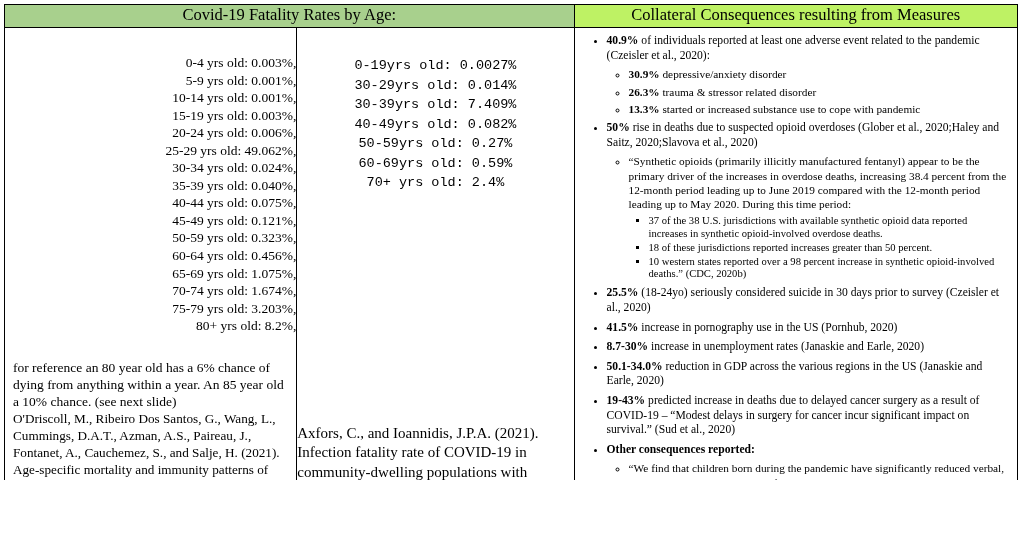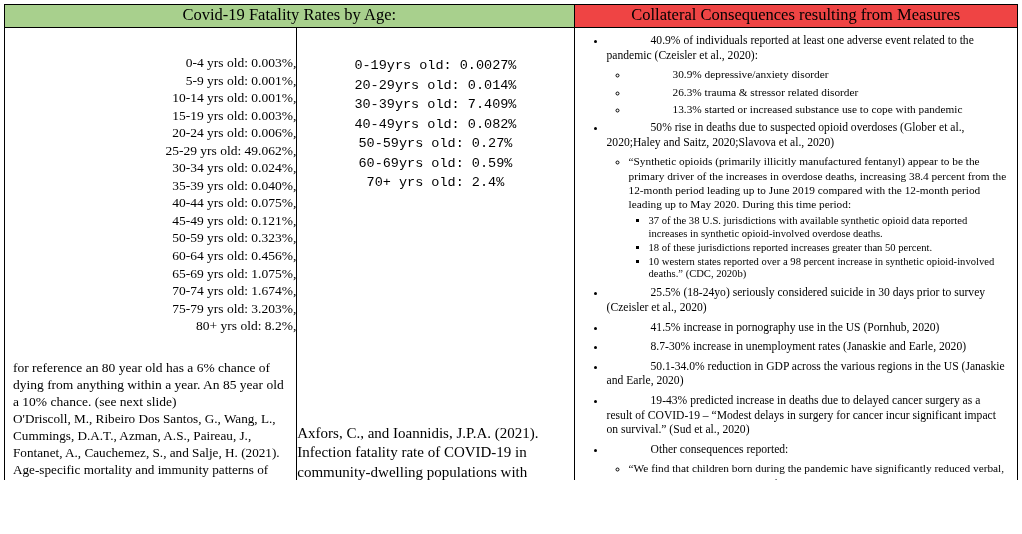--- a/index.html
+++ b/index.html
@@ -33,21 +33,21 @@
   .hdr-left, .hdr-right {
     background: #a8d08d;
     text-align: center;
     font-size: 16.5px;
     font-family: "Liberation Serif", serif;
     padding: 5px 4px 6px 4px;
     height: 22px;
     vertical-align: middle;
   }
   .hdr-right {
-    background: #ef4444;
+    background: #bef264;
   }
   .col-left-a { width: 292px; }
   .col-left-b { width: 277px; }
   .col-right { width: 443px; }
 
   .body-cell {
     height: 492px;
     position: relative;
   }
 
@@ -115,21 +115,21 @@
   }
   ul.lv2 > li { margin-bottom: 3px; }
   ul.lv3 {
     margin: 3px 0 3px 0;
     padding-left: 20px;
     list-style-type: square;
     font-size: 10.6px;
     line-height: 1.22;
   }
   ul.lv3 > li { margin-bottom: 1px; }
-  b { font-weight: normal; margin-left: 44px; }
+  b { font-weight: bold; }
   .tight { margin-bottom: 2px; }
 </style>
 </head>
 <body>
 
 <div class="page">
   <table class="slide">
     <colgroup>
       <col class="col-left-a">
       <col class="col-left-b">
@@ -161,21 +161,21 @@
           <div>80+ yrs old: 8.2%,</div>
         </div>
         <div class="ref-note">for reference an 80 year old has a 6% chance of dying from anything within a year. An 85 year old a 10% chance. (see next slide)</div>
         <div class="citation">
           <span>O'Driscoll, M., Ribeiro Dos Santos, G., Wang, L., Cummings, D.A.T., Azman, A.S., Paireau, J., Fontanet, A., Cauchemez, S., and Salje, H. (2021). Age-specific mortality and immunity patterns of </span><span class="ital">SARS-CoV-2. Nature 590,</span><span class="boldital"> 140-145.</span>
         </div>
       </td>
       <td class="body-cell">
         <div class="ages-block-b">
           <div>0-19yrs old: 0.0027%</div>
-          <div>20-29yrs old: 0.014%</div>
+          <div>30-29yrs old: 0.014%</div>
           <div>30-39yrs old: 7.409%</div>
           <div>40-49yrs old: 0.082%</div>
           <div>50-59yrs old: 0.27%</div>
           <div>60-69yrs old: 0.59%</div>
           <div>70+ yrs old: 2.4%</div>
         </div>
         <div class="citation-b">Axfors, C., and Ioannidis, J.P.A. (2021). Infection fatality rate of COVID-19 in community-dwelling populations with emphasis on the elderly: An overview.</div>
       </td>
       <td class="body-cell">
         <ul class="lv1">

